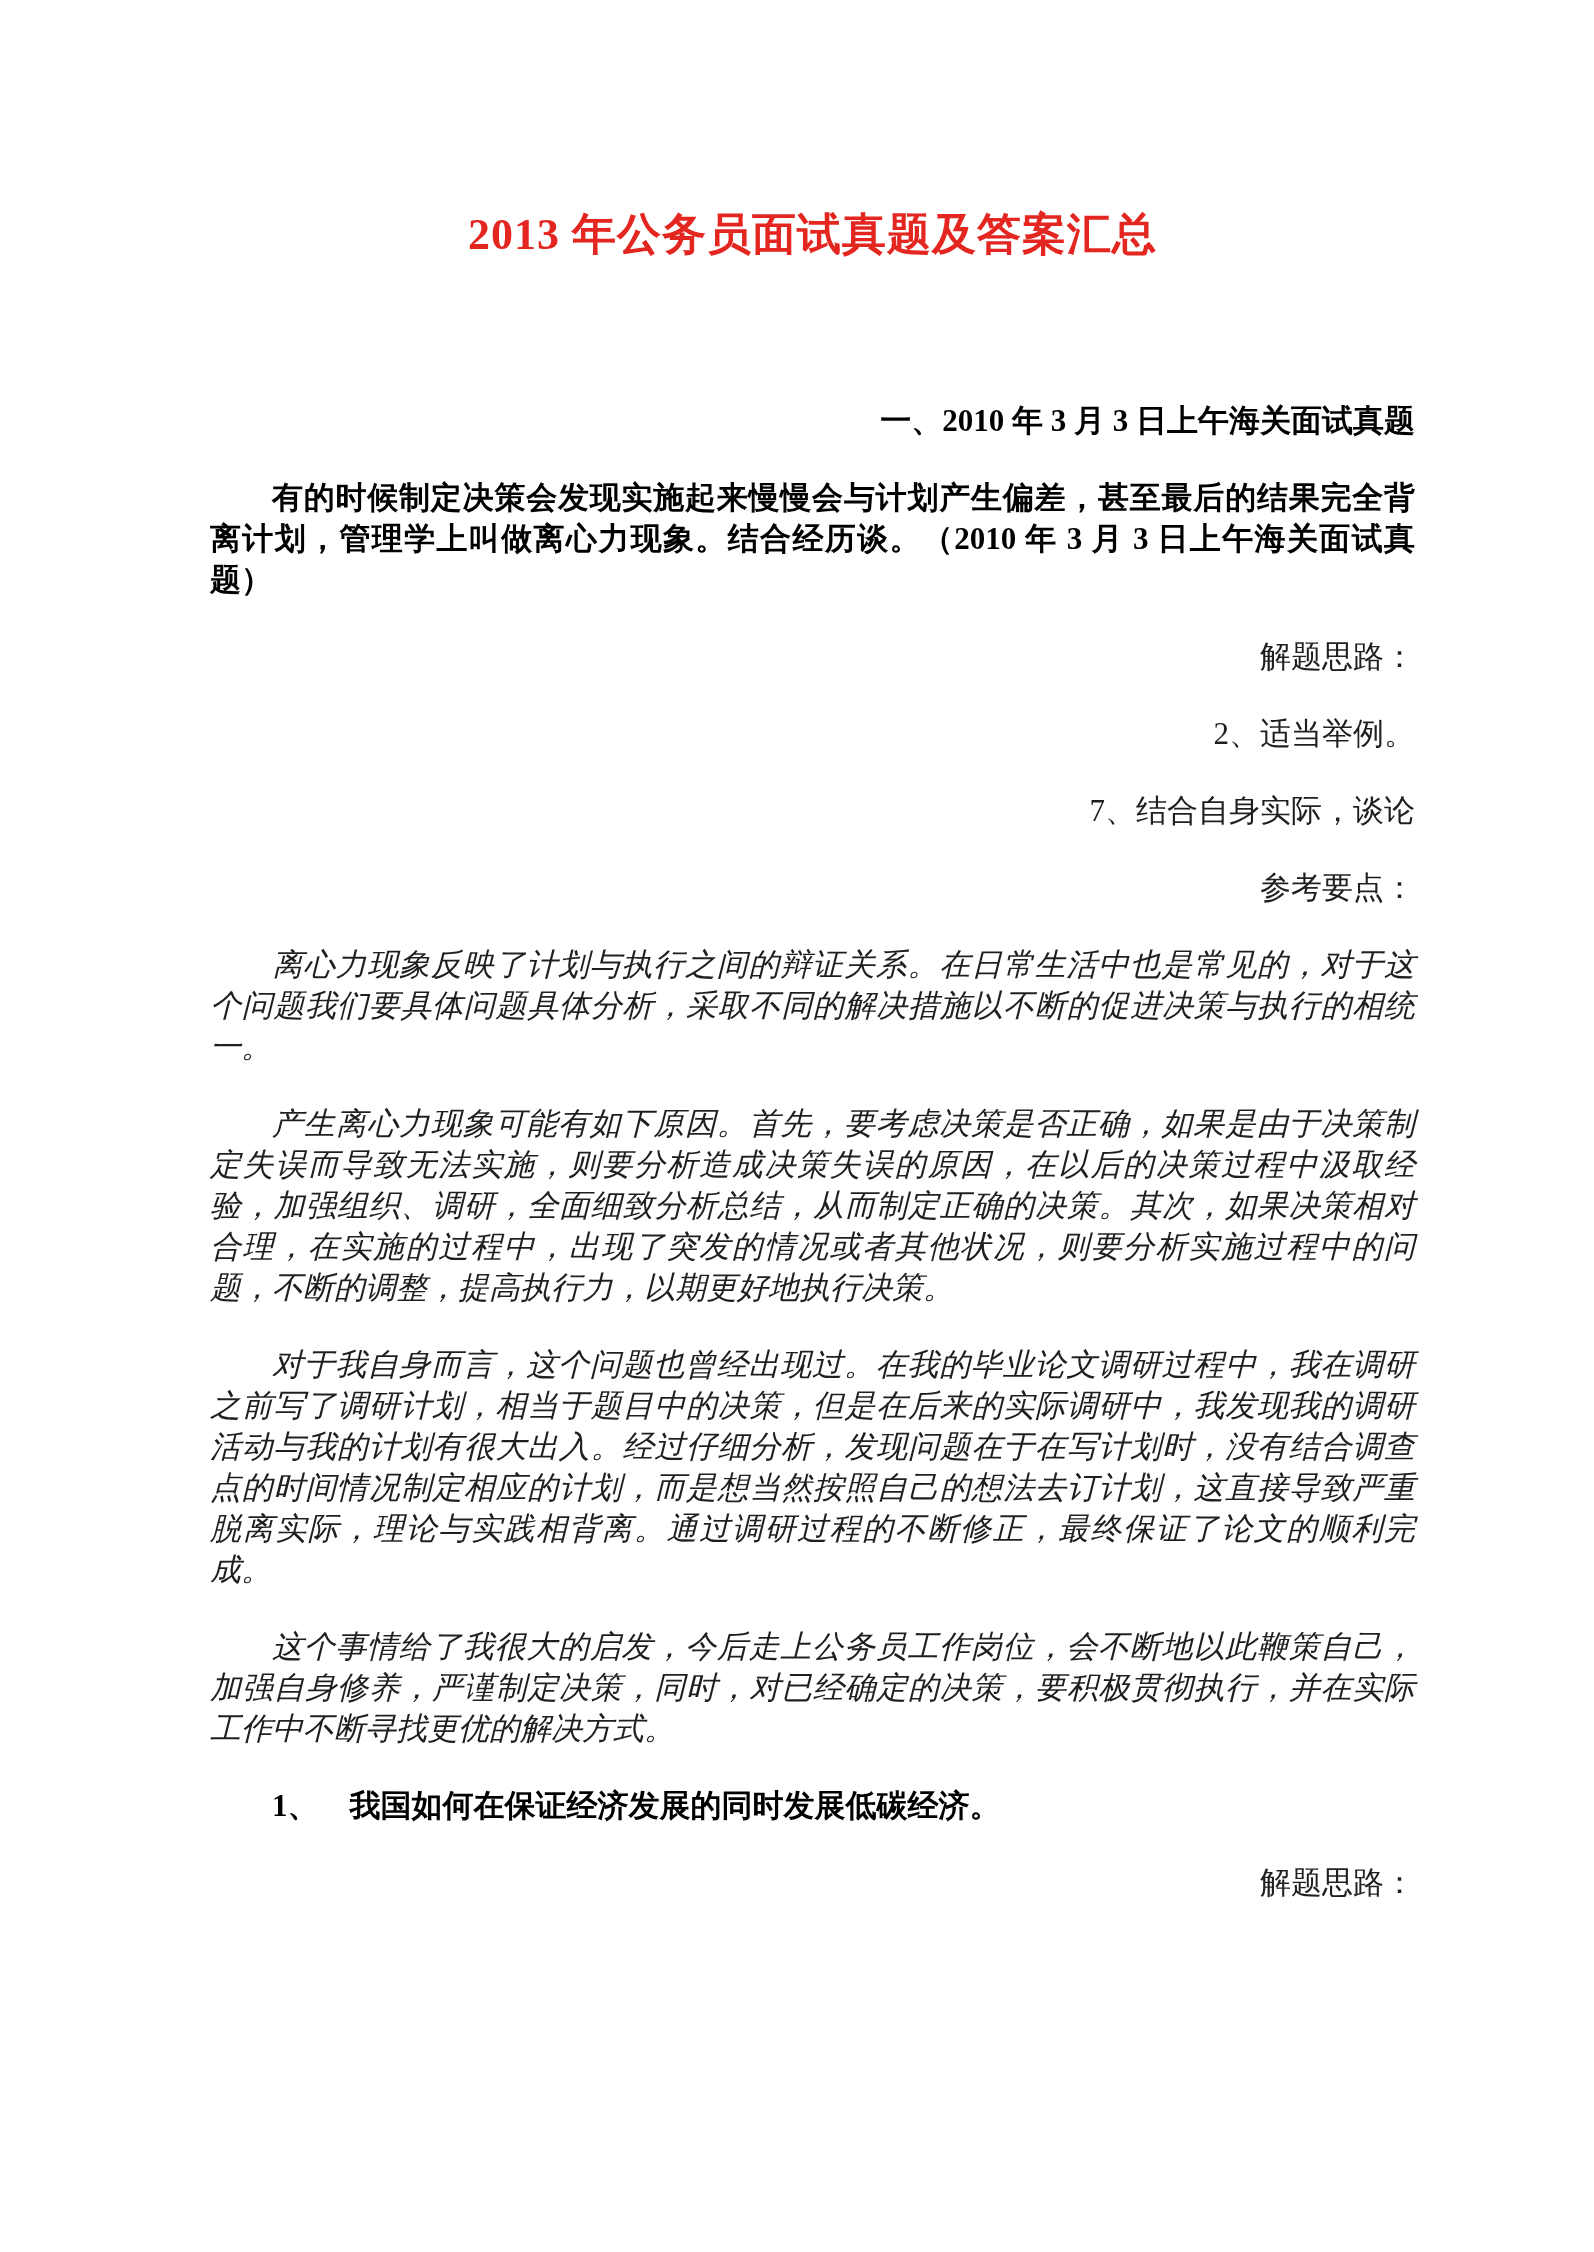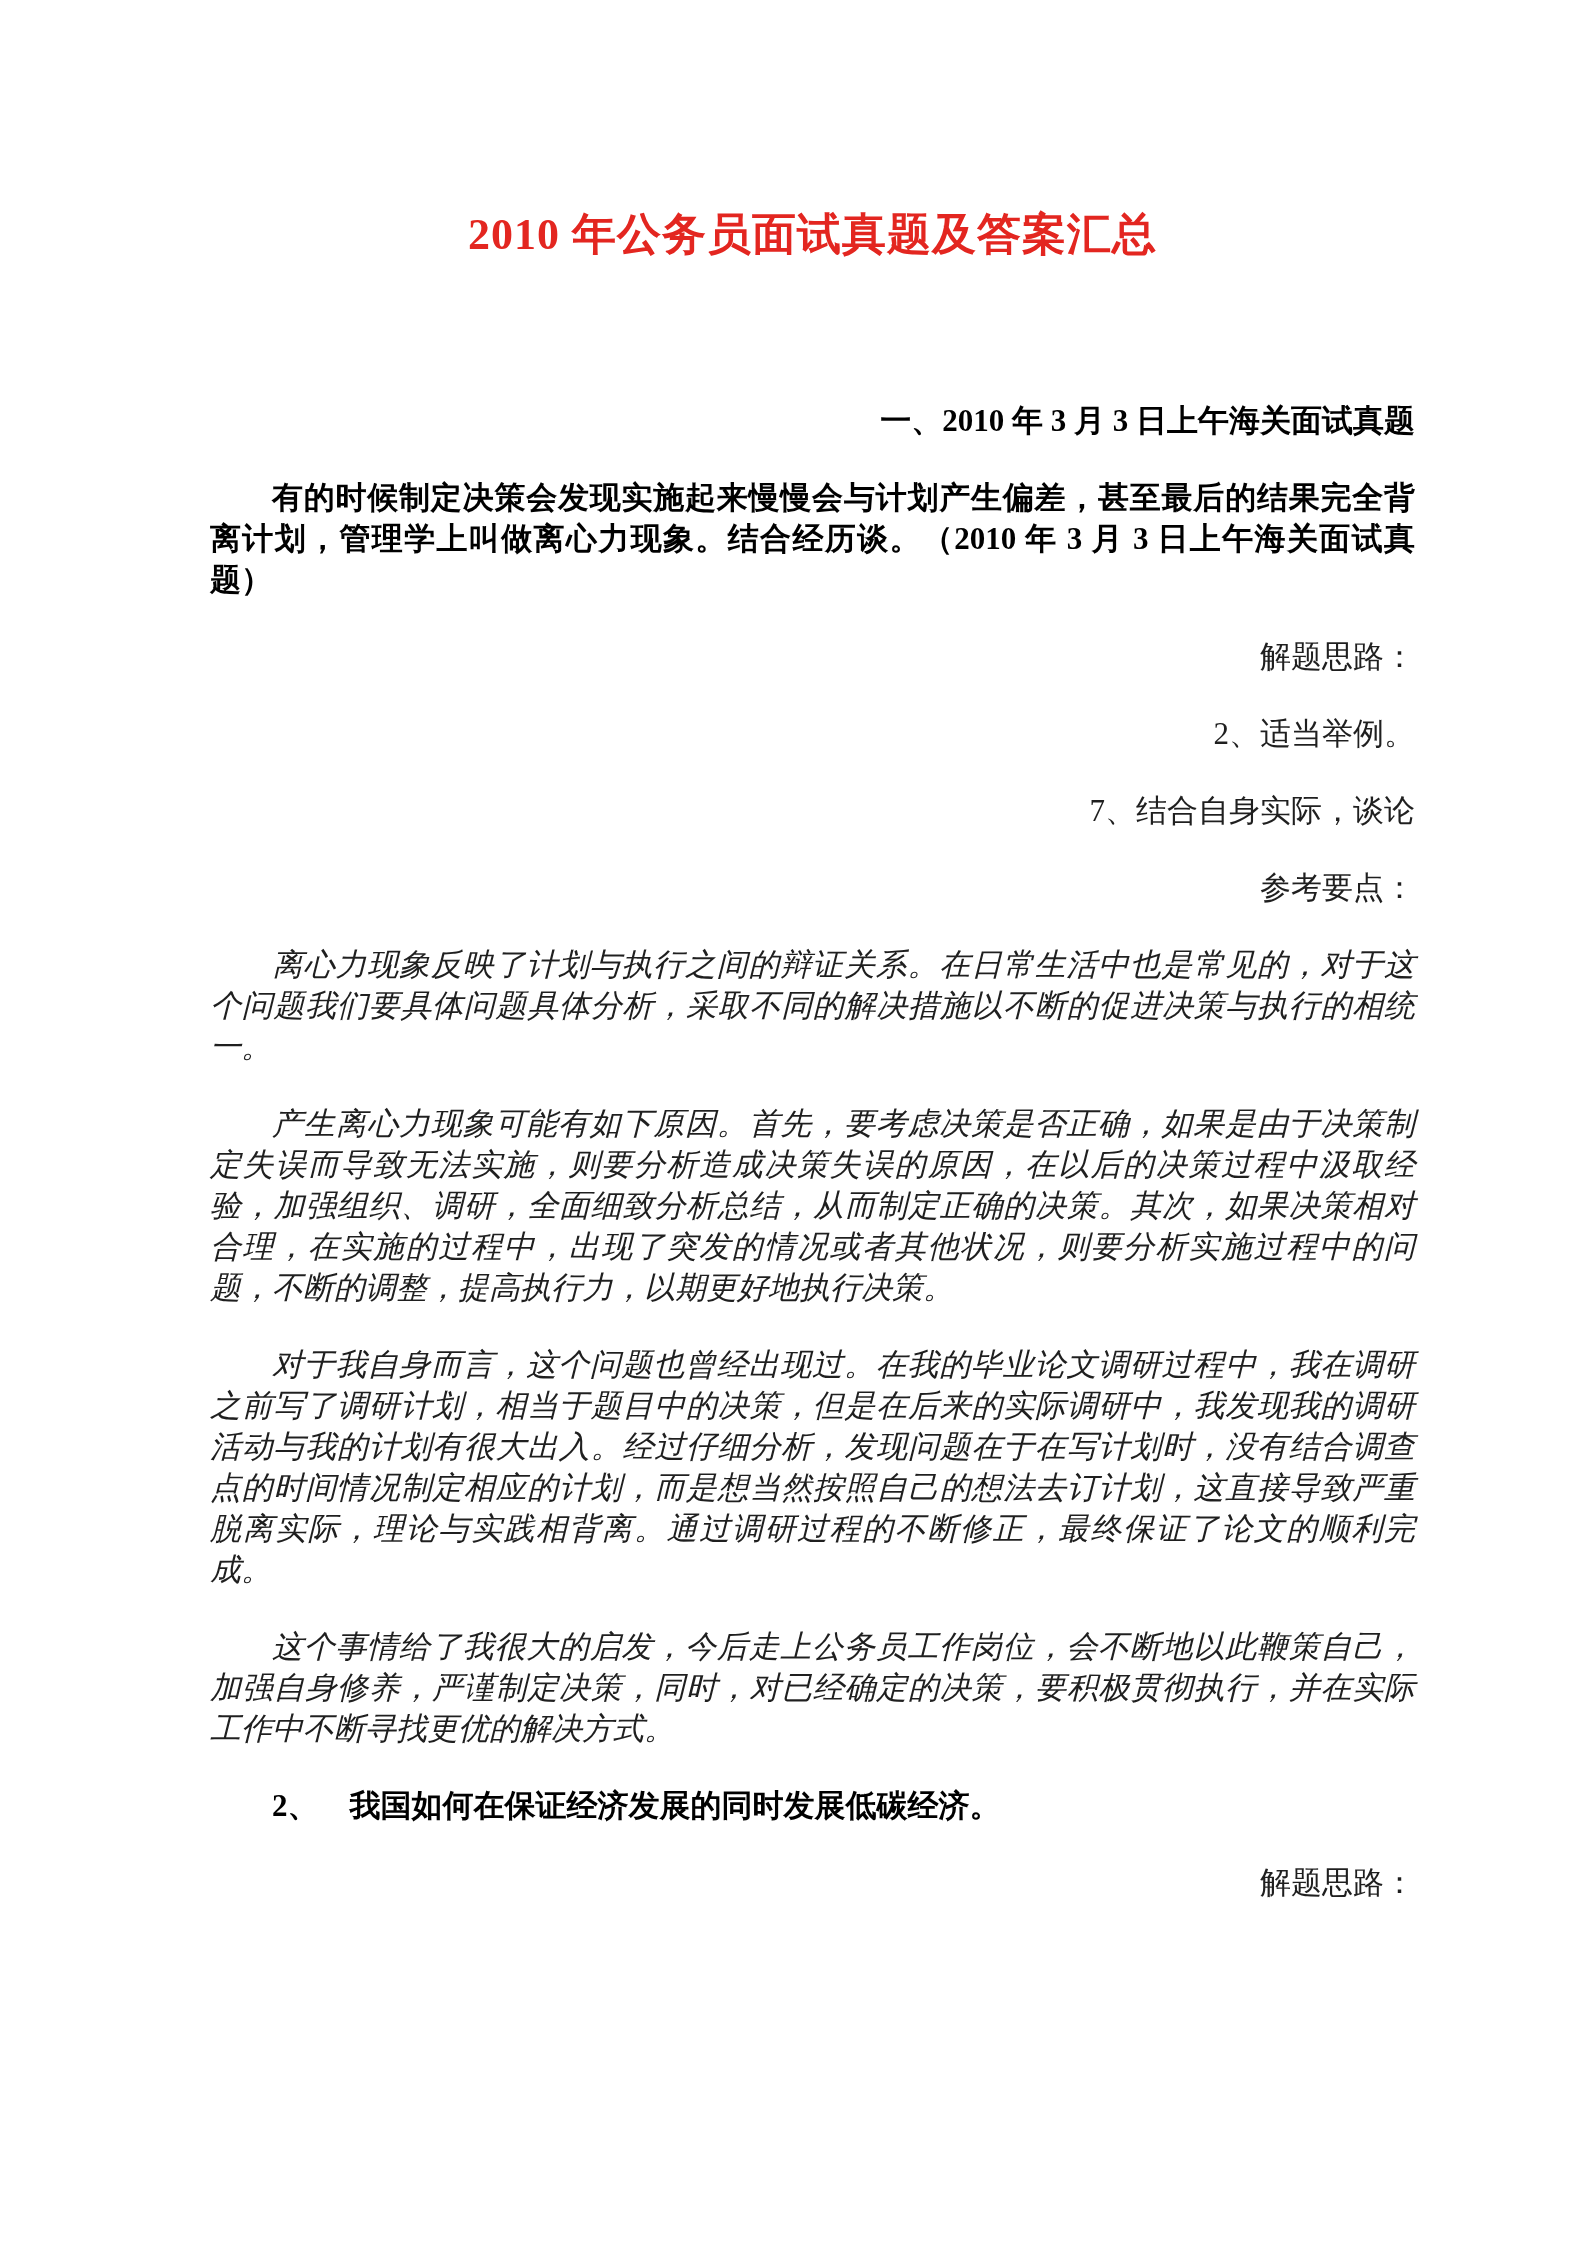--- a/index.html
+++ b/index.html
@@ -65,21 +65,21 @@
     color: #000000;
     text-align: left;
   }
 </style>
 </head>
 <body>
 
 <div class="doc-page">
   <div class="doc-content">
 
-    <h1 class="doc-title" style="color: rgb(227, 38, 32);">2010 年公务员面试真题及答案汇总</h1>
+    <h1 class="doc-title" style="color: rgb(227, 38, 32);">2013 年公务员面试真题及答案汇总</h1>
 
     <p class="heading">一、2010 年 3 月 3 日上午海关面试真题</p>
 
     <p class="bold-para">有的时候制定决策会发现实施起来慢慢会与计划产生偏差，甚至最后的结果完全背离计划，管理学上叫做离心力现象。结合经历谈。（2010 年 3 月 3 日上午海关面试真题）</p>
 
     <p class="line">解题思路：</p>
 
 
     <p class="line">2、适当举例。</p>
 
@@ -88,18 +88,18 @@
     <p class="line">参考要点：</p>
 
     <p class="para">离心力现象反映了计划与执行之间的辩证关系。在日常生活中也是常见的，对于这个问题我们要具体问题具体分析，采取不同的解决措施以不断的促进决策与执行的相统一。</p>
 
     <p class="para">产生离心力现象可能有如下原因。首先，要考虑决策是否正确，如果是由于决策制定失误而导致无法实施，则要分析造成决策失误的原因，在以后的决策过程中汲取经验，加强组织、调研，全面细致分析总结，从而制定正确的决策。其次，如果决策相对合理，在实施的过程中，出现了突发的情况或者其他状况，则要分析实施过程中的问题，不断的调整，提高执行力，以期更好地执行决策。</p>
 
     <p class="para">对于我自身而言，这个问题也曾经出现过。在我的毕业论文调研过程中，我在调研之前写了调研计划，相当于题目中的决策，但是在后来的实际调研中，我发现我的调研活动与我的计划有很大出入。经过仔细分析，发现问题在于在写计划时，没有结合调查点的时间情况制定相应的计划，而是想当然按照自己的想法去订计划，这直接导致严重脱离实际，理论与实践相背离。通过调研过程的不断修正，最终保证了论文的顺利完成。</p>
 
     <p class="para">这个事情给了我很大的启发，今后走上公务员工作岗位，会不断地以此鞭策自己，加强自身修养，严谨制定决策，同时，对已经确定的决策，要积极贯彻执行，并在实际工作中不断寻找更优的解决方式。</p>
 
-    <p class="bold-line">2、　我国如何在保证经济发展的同时发展低碳经济。</p>
+    <p class="bold-line">1、　我国如何在保证经济发展的同时发展低碳经济。</p>
 
     <p class="line">解题思路：</p>
 
   </div>
 </div>
 
 </body></html>

